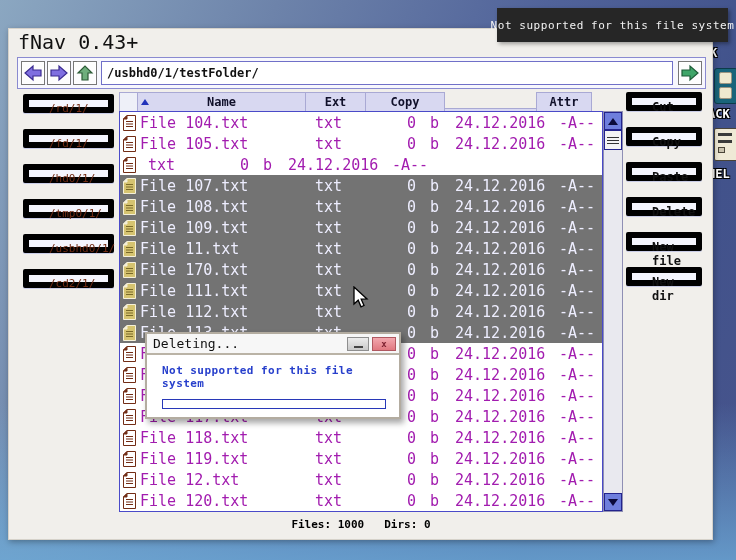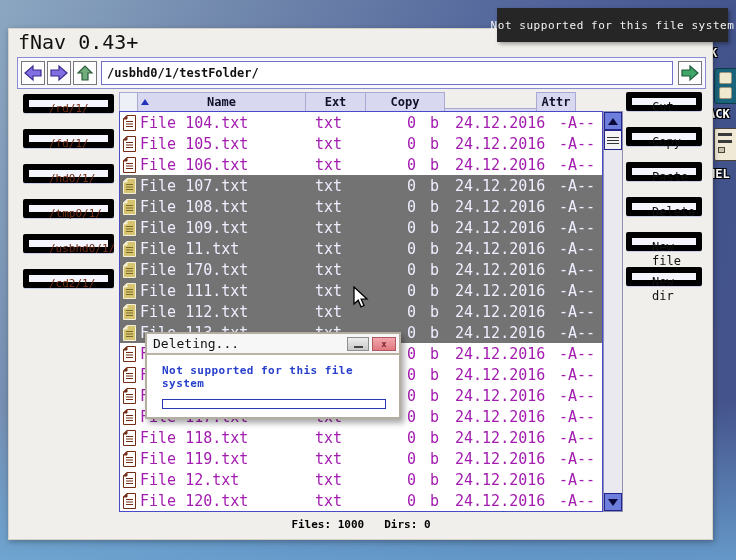--- a/index.html
+++ b/index.html
@@ -35,30 +35,30 @@
   .path-input { flex:1; height:24px; margin-left:2px; background:#fff; border:1px solid #7070c8;
     font-family:inherit; font-size:12px; font-weight:bold; color:#111; padding-left:5px; }
   .go-btn { margin-left:3px; }
 
   .side-btn, .menu-btn { display:block; width:100%; height:19px; margin-bottom:16px; text-align:left;
     background:#f4f5fd; border:6px solid #000000; border-radius:2px; font-family:inherit;
     font-size:11px; padding:2px 0 0 20px; color:#111; box-shadow:0 1px 0 #c9cce6; }
   .sidebar { position:absolute; left:14px; top:65px; width:91px; }
   .side-btn { color:#722c14; font-size:11px; }
   .menu { position:absolute; left:617px; top:63px; width:76px; }
-  .menu-btn { font-size:12px; height:19px; }
+  .menu-btn { font-size:12px; height:19px;font-weight:bold; }
 
   
   .list-header { position:absolute; left:110px; top:63px; width:484px; height:20px; display:flex; }
   .hcell { background:#d8d8f1; border:1px solid #a9a9d4; margin-left:-1px; height:20px;
     display:flex; align-items:center; justify-content:center; font-size:12px; font-weight:bold;
     color:#10102a; position:relative; }
   .hcell.c0 { width:19px; margin-left:0; background:#eef0f8; }
   .hcell.c1 { width:169px; } .hcell.c2 { width:61px; } .hcell.c3 { width:80px; }
-  .hcell.c4 { width:93px;margin-top:16px; } .hcell.c5 { width:40px; }
+  .hcell.c4 { width:93px;margin-top:16px; } .hcell.c5 { width:56px; }
   .sort-tri { position:absolute; left:3px; top:6px; width:0; height:0;
     border-left:4px solid transparent; border-right:4px solid transparent; border-bottom:6px solid #2233bb; }
 
   .file-list { position:absolute; left:110px; top:82px; width:484px; height:401px;
     background:#fff; border:1px solid #4a4ac8; overflow:hidden; }
   .row { display:flex; align-items:center; height:21px; font-size:15px; color:#a21caf; white-space:nowrap; }
   .row.selected { background:#737373; color:#eeeeff; }
   .cell-icon { flex:0 0 18px; display:flex; justify-content:center; align-items:center; }
   .cell-name { flex:0 0 167px; padding-left:2px; overflow:hidden; }
   .cell-ext  { flex:0 0 61px; padding-left:10px; }
@@ -206,21 +206,20 @@
           <span class="cell-attr">-A--</span>
         </div>
         <div class="row">
           <span class="cell-icon">
             <svg width="13" height="16" viewBox="0 0 13 16">
     <path d="M4,0.5 H12.5 V15.5 H0.5 V4 Z" fill="#ffffff" stroke="#722c14" stroke-width="1"></path>
     <path d="M4,0.5 L4,4 L0.5,4 Z" fill="#722c14" stroke="#722c14" stroke-width="1"></path>
     <path d="M3,6.5 H10 M3,9 H10 M3,11.5 H10" stroke="#722c14" stroke-width="1"></path>
             </svg>
           </span>
-          <span class="cell-name">File 106.txt</span>
           <span class="cell-ext">txt</span>
           <span class="cell-size">
             <span class="num">0</span>
             <span class="unit">b</span>
           </span>
           <span class="cell-date">24.12.2016</span>
           <span class="cell-attr">-A--</span>
         </div>
         <div class="row selected">
           <span class="cell-icon">

